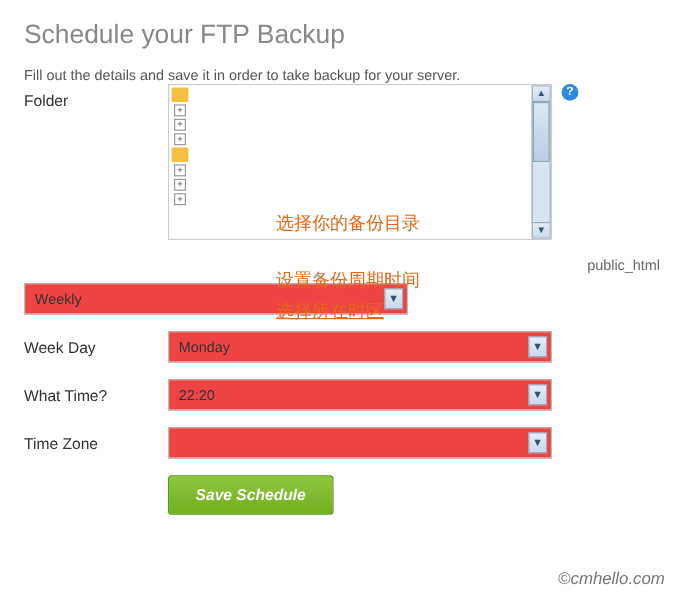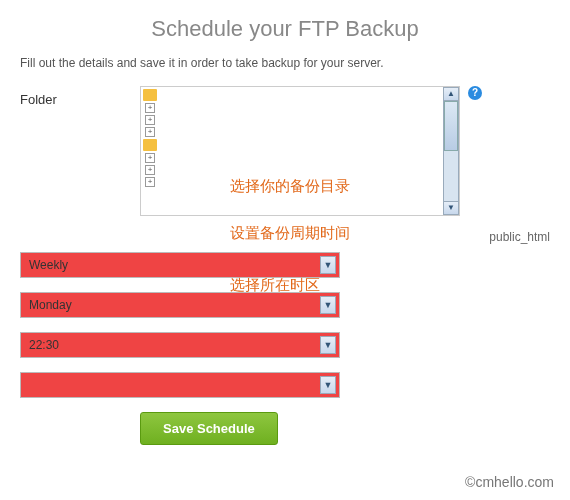--- a/index.html
+++ b/index.html
@@ -10,26 +10,24 @@
     height: 500px;
     padding: 16px 20px;
     color: #333;
     position: relative;
   }
   h1 {
     font-size: 22px;
     color: #888;
     font-weight: normal;
     margin-bottom: 14px;
-    text-align: center;
   }
   .subtitle {
     font-size: 12px;
     color: #555;
-    margin-bottom: 16px;
   }
   .row {
     display: flex;
     align-items: flex-start;
     margin-bottom: 14px;
   }
   .row-label {
     width: 120px;
     font-size: 13px;
     color: #333;
@@ -132,35 +130,37 @@
   .btn-row { margin-left: 120px; margin-top: 6px;}
   .save-btn {
     background: linear-gradient(#8ec63f,#6fb020);
     color: #fff;
     border: 1px solid #5a9a10;
     border-radius: 3px;
     padding: 8px 22px;
     font-size: 13px;
     font-weight: bold;
     cursor: pointer;
+    font-style: italic;
   }
   .ann {
     position: absolute;
     color: #e2691b;
     font-size: 15px;
     font-weight: normal;
     pointer-events: none;
   }
   .ann1 { top: 177px; left: 230px; }
   .ann2 { top: 224px; left: 230px; }
-  .ann3 { top: 276px; left: 230px; }
+  .ann3 { top: 250px; left: 230px; text-decoration: underline; }
   .watermark {
     position: absolute;
     right: 16px;
     bottom: 10px;
+    font-style: italic;
     color: #777;
     font-size: 14px;
   }
 </style>
 </head>
 <body>
 
 <h1>Schedule your FTP Backup</h1>
 <p class="subtitle">Fill out the details and save it in order to take backup for your server.</p>
 
@@ -194,34 +194,37 @@
 <div class="folder-path">public_html</div>
 
 <div class="row">
   <div class="select-wrap">
     <span>Weekly</span>
     <div class="dd-btn">▼</div>
   </div>
 </div>
 
 <div class="row">
+  <div class="row-label">Week Day</div>
   <div class="select-wrap">
     <span>Monday</span>
     <div class="dd-btn">▼</div>
   </div>
 </div>
 
 <div class="row">
-  <div class="select-wrap">
-    <span>22:30</span>
-    <div class="dd-btn">▼</div>
-  </div>
-</div>
-
-<div class="row">
+  <div class="row-label">What Time?</div>
+  <div class="select-wrap">
+    <span>22:20</span>
+    <div class="dd-btn">▼</div>
+  </div>
+</div>
+
+<div class="row">
+  <div class="row-label">Time Zone</div>
   <div class="select-wrap">
     <div class="dd-btn">▼</div>
   </div>
 </div>
 
 <div class="btn-row">
   <button class="save-btn">Save Schedule</button>
 </div>
 
 <div class="ann ann1">选择你的备份目录</div>

